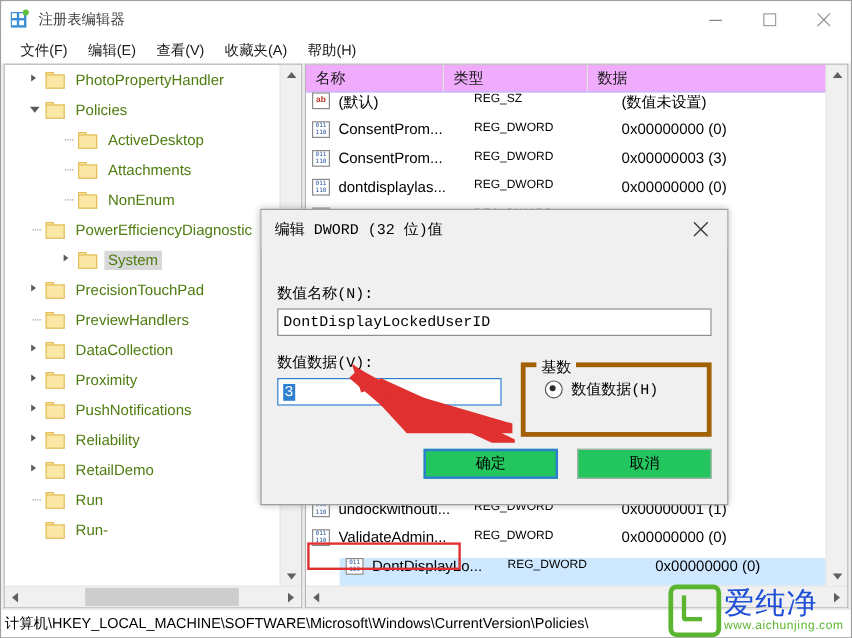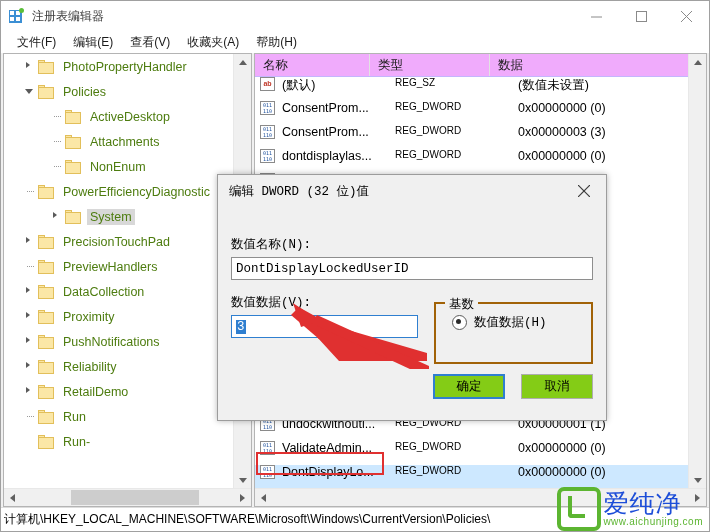--- a/index.html
+++ b/index.html
@@ -66,21 +66,21 @@
   .trow.sel .tlabel{background:#d8d8d8;}
   .tdash{position:absolute;width:7px;border-top:1px dotted #9a9a9a;}
 
   
   .lhead{height:22px;display:flex;background:#f0abfc;
          border-bottom:1px solid #c4b5fd;}
   .lhead div{font-size:12.5px;color:#1a1a1a;padding:3px 0 0 8px;
              box-sizing:border-box;border-right:1px solid #e2e2e2;height:22px;}
   .c1{width:115px;} .c2{width:120px;} .c3{flex:1;border-right:none !important;}
   .lrow{height:24px;display:flex;position:relative;}
-  .lrow.sel{background:#cde8ff;}
+  .lrow.sel{background:#cde8ff;margin-left:28px;}
   .licon{width:16px;height:14px;margin:0 6px 0 5px;flex:none;position:relative;}
   .licon .bx{position:absolute;left:0;top:0;width:15px;height:14px;
              border:1px solid #8a8a8a;background:#fff;box-sizing:border-box;}
   .licon .bits{position:absolute;left:1px;top:1px;width:13px;height:12px;
                font-family:"DejaVu Sans Mono",monospace;font-size:5px;
                line-height:6px;color:#1c4f9c;letter-spacing:0px;text-align:center;}
   .licon.ab .bits{color:#c0392b;font-family:"Liberation Sans",sans-serif;
                   font-size:7px;font-weight:bold;line-height:12px;}
   .lname{width:110px;font-size:12.5px;white-space:nowrap;overflow:hidden;}
   .ltype{width:120px;font-size:10px;padding-left:3px;}
@@ -119,31 +119,31 @@
   .dlg-body{padding:0 13px;margin-top:28px;}
   .fl{font-size:12.5px;color:#000;margin-bottom:4px;}
   .inp{height:23px;background:#fff;border:1px solid #8e8e8e;
        display:flex;align-items:center;padding-left:4px;font-size:12.5px;
        box-sizing:border-box;}
   .inp.focus{border:1px solid #2f7fd0;}
   .sel-text{background:#2f7fd0;color:#fff;padding:0 1px;}
   .two{display:flex;margin-top:14px;}
   .leftcol{width:187px;}
   .rightcol{flex:1;margin-left:16px;position:relative;}
-  .grp{border:2px solid #a16207;padding:10px 0 10px 16px;margin-top:8px;
+  .grp{border:4px solid #a16207;padding:10px 0 10px 16px;margin-top:8px;
        position:relative;height:62px;box-sizing:border-box;}
   .grp-lbl{position:absolute;left:9px;top:-8px;background:#f0f0f0;
            padding:0 4px;font-size:12.5px;}
   .radio{display:flex;align-items:center;margin-bottom:11px;font-size:12.5px;}
   .rc{width:13px;height:13px;border:1px solid #5a5a5a;border-radius:50%;
       background:#fff;margin-right:7px;position:relative;flex:none;}
   .rc.on::after{content:"";position:absolute;left:3px;top:3px;width:5px;height:5px;
                 border-radius:50%;background:#2b2b2b;}
   .btns{position:absolute;right:13px;bottom:21px;display:flex;}
-  .btn{width:72px;height:25px;background:#84cc16;border:1px solid #adadad;
+  .btn{width:112px;height:25px;background:#22c55e;border:1px solid #adadad;
        display:flex;align-items:center;justify-content:center;font-size:12.5px;
        box-sizing:border-box;}
   .btn.primary{border:2px solid #2f7fd0;margin-right:16px;}
 
   
   .red-box{position:absolute;border:2px solid #e03030;box-sizing:border-box;}
   .arrow-svg{position:absolute;pointer-events:none;}
 
   
   .wm{position:absolute;right:6px;bottom:2px;display:flex;align-items:center;}

